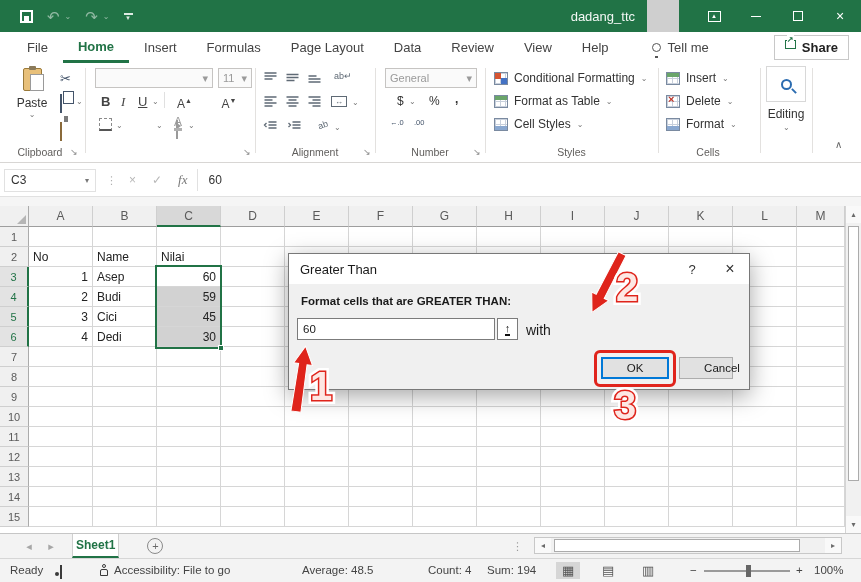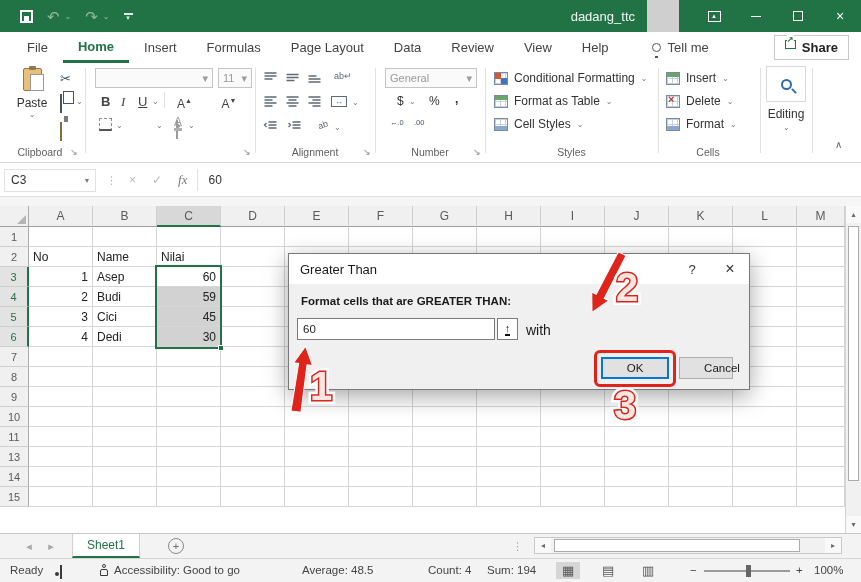--- a/index.html
+++ b/index.html
@@ -123,22 +123,22 @@
   
   .vscroll{position:absolute;left:845px;top:206px;width:16px;height:327px;background:#f1f1f1;border-left:1px solid #d4d4d4;}
   .vs-btn{height:17px;display:flex;align-items:center;justify-content:center;font-size:8px;color:#6a6a6a;background:#f9f9f9;}
   .vs-thumb{position:absolute;left:2px;top:20px;width:11px;height:255px;background:#fff;border:1px solid #ababab;}
   .vs-dn{position:absolute;left:0;bottom:0;width:100%;}
 
   
   .sheetbar{position:absolute;left:0;top:533px;width:861px;height:25px;background:#f3f3f3;border-top:1px solid #c6c6c6;
             display:flex;align-items:center;}
   .snav{color:#a6a6a6;font-size:11px;margin-left:18px;width:22px;text-align:center;}
-  .stab{height:100%;margin-left:10px;padding:0 14px;background:#fff;border-left:1px solid #d0d0d0;border-right:1px solid #d0d0d0;
-        border-bottom:2px solid #217346;display:flex;align-items:center;font-size:12px;font-weight:400;color:#217346;}
+  .stab{height:100%;margin-left:10px;padding:0 3px;background:#fff;border-left:1px solid #d0d0d0;border-right:1px solid #d0d0d0;
+        border-bottom:2px solid #217346;display:flex;align-items:center;font-size:12px;font-weight:700;color:#217346;}
   .newsheet{width:16px;height:16px;border:1px solid #8a8a8a;border-radius:50%;margin-left:28px;
             display:flex;align-items:center;justify-content:center;font-size:11px;color:#6a6a6a;}
   .sdots{position:absolute;left:512px;color:#9a9a9a;font-size:11px;top:6px;}
   .hscroll{position:absolute;left:534px;top:537px;width:308px;height:17px;background:#f1f1f1;border:1px solid #c8c8c8;display:flex;}
   .hs-btn{width:16px;display:flex;align-items:center;justify-content:center;font-size:8px;color:#6a6a6a;background:#f9f9f9;}
   .hs-thumb{position:absolute;left:19px;top:1px;width:246px;height:13px;background:#fff;border:1px solid #ababab;}
 
   
   .statusbar{position:absolute;left:0;top:558px;width:861px;height:24px;background:#f3f3f3;border-top:1px solid #d6d6d6;
              font-size:11.5px;color:#444;}
@@ -588,20 +588,36 @@
         <div class="g-cell"></div>
         <div class="g-cell"></div>
         <div class="g-cell"></div>
         <div class="g-cell"></div>
         <div class="g-cell"></div>
         <div class="g-cell"></div>
         <div class="g-cell"></div>
         <div class="g-cell last"></div>
       </div>
       <div class="g-row">
+        <div class="g-rh">12</div>
+        <div class="g-cell"></div>
+        <div class="g-cell"></div>
+        <div class="g-cell"></div>
+        <div class="g-cell"></div>
+        <div class="g-cell"></div>
+        <div class="g-cell"></div>
+        <div class="g-cell"></div>
+        <div class="g-cell"></div>
+        <div class="g-cell"></div>
+        <div class="g-cell"></div>
+        <div class="g-cell"></div>
+        <div class="g-cell"></div>
+        <div class="g-cell last"></div>
+      </div>
+      <div class="g-row">
         <div class="g-rh">13</div>
         <div class="g-cell"></div>
         <div class="g-cell"></div>
         <div class="g-cell"></div>
         <div class="g-cell"></div>
         <div class="g-cell"></div>
         <div class="g-cell"></div>
         <div class="g-cell"></div>
         <div class="g-cell"></div>
         <div class="g-cell"></div>
@@ -663,21 +679,21 @@
   <div class="hscroll">
     <div class="hs-btn">◂</div>
     <div class="hs-thumb"></div>
     <div class="hs-btn" style="position:absolute;right:0;top:0;height:15px;">▸</div>
   </div>
 
   <div class="statusbar">
     <span class="sitem" style="left:10px;">Ready</span>
     <span class="sitem ic-macro" style="left:60px;top:7px;"></span>
     <span class="sitem ic-access" style="left:96px;top:5px;"><span class="hd"></span><span class="bd"></span></span>
-    <span class="sitem" style="left:114px;">Accessibility: Good to go</span>
+    <span class="sitem" style="left:114px;">Accessibility: File to go</span>
     <span class="sitem" style="left:302px;">Average: 48.5</span>
     <span class="sitem" style="left:428px;">Count: 4</span>
     <span class="sitem" style="left:487px;">Sum: 194</span>
     <span class="sitem viewic sel" style="left:556px;top:3px;">▦</span>
     <span class="sitem viewic" style="left:596px;top:3px;">▤</span>
     <span class="sitem viewic" style="left:636px;top:3px;">▥</span>
     <span class="sitem" style="left:690px;">−</span>
     <span class="zoomtrack" style="left:704px;">
         <span class="zoomthumb"></span>
       </span>

